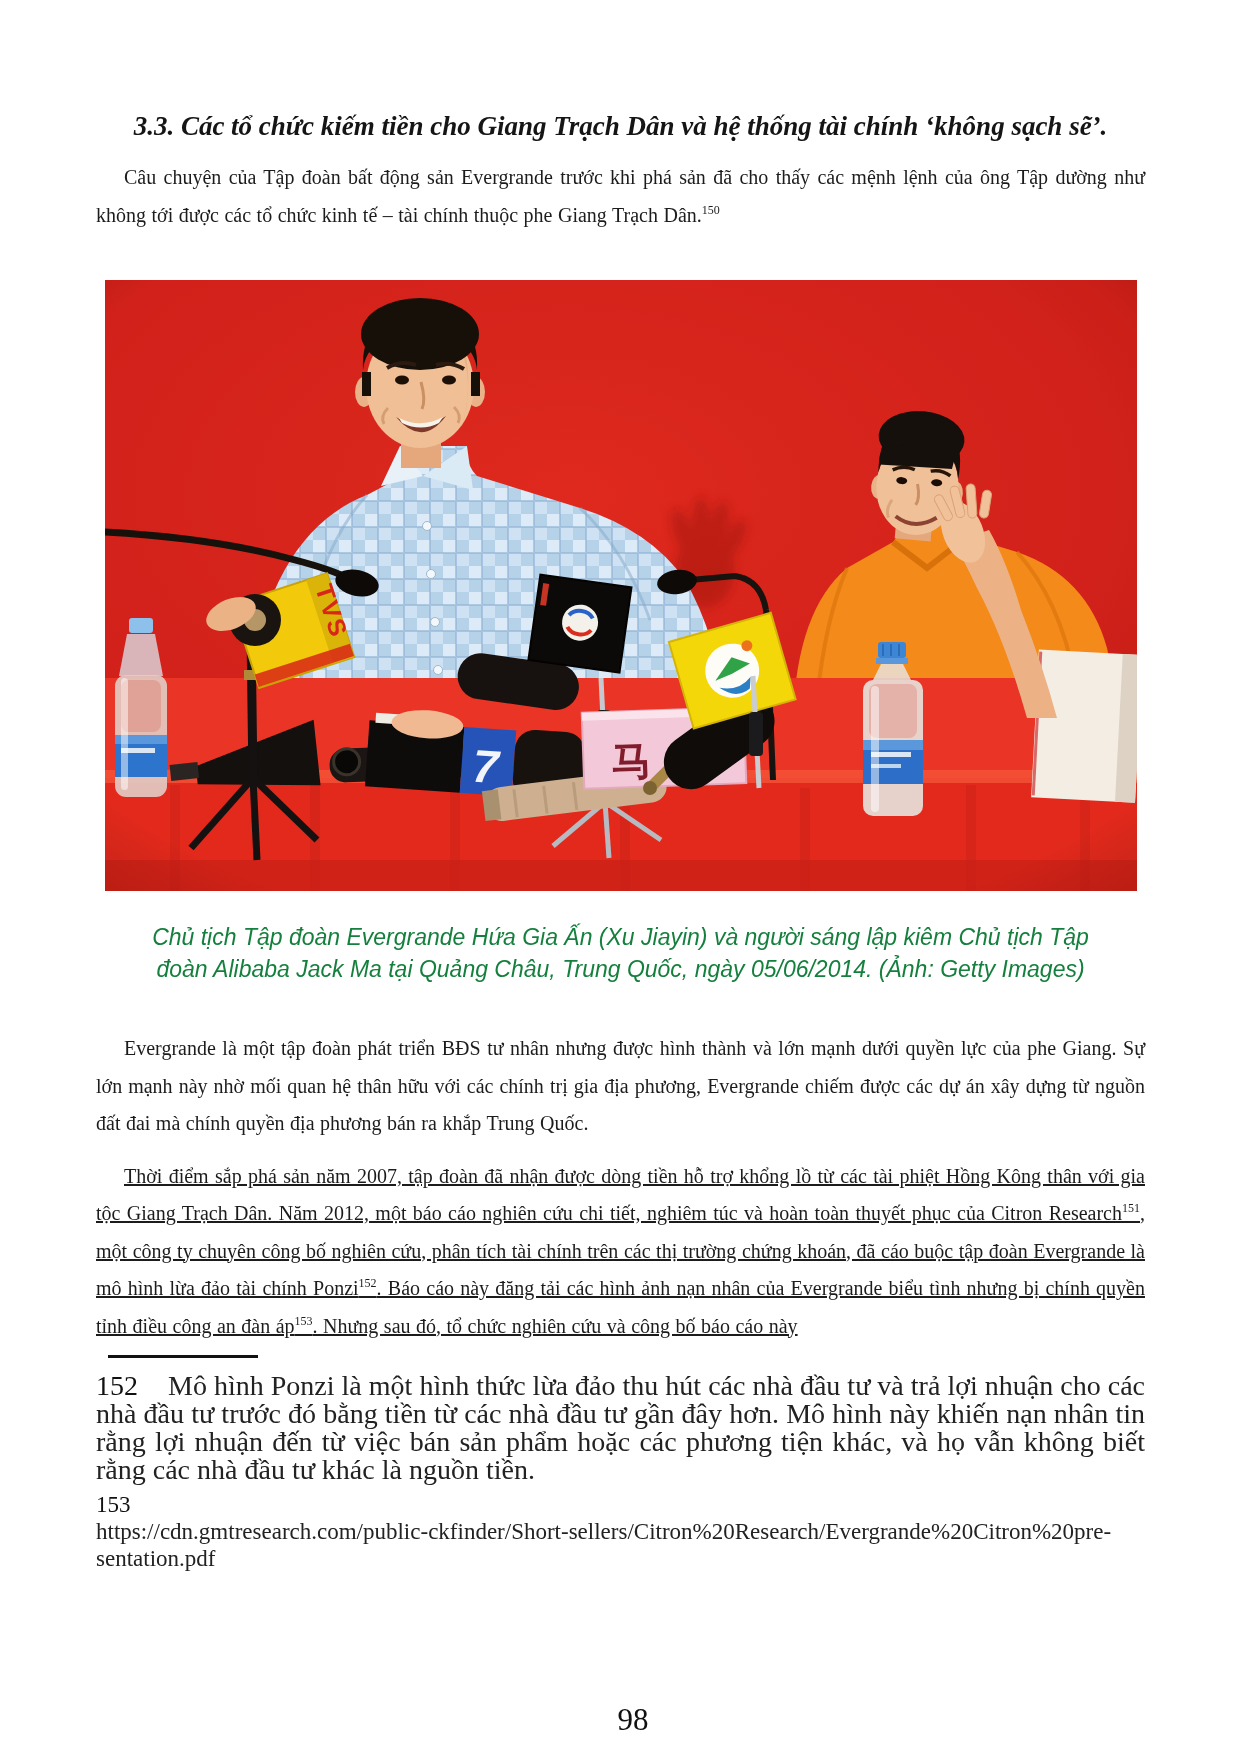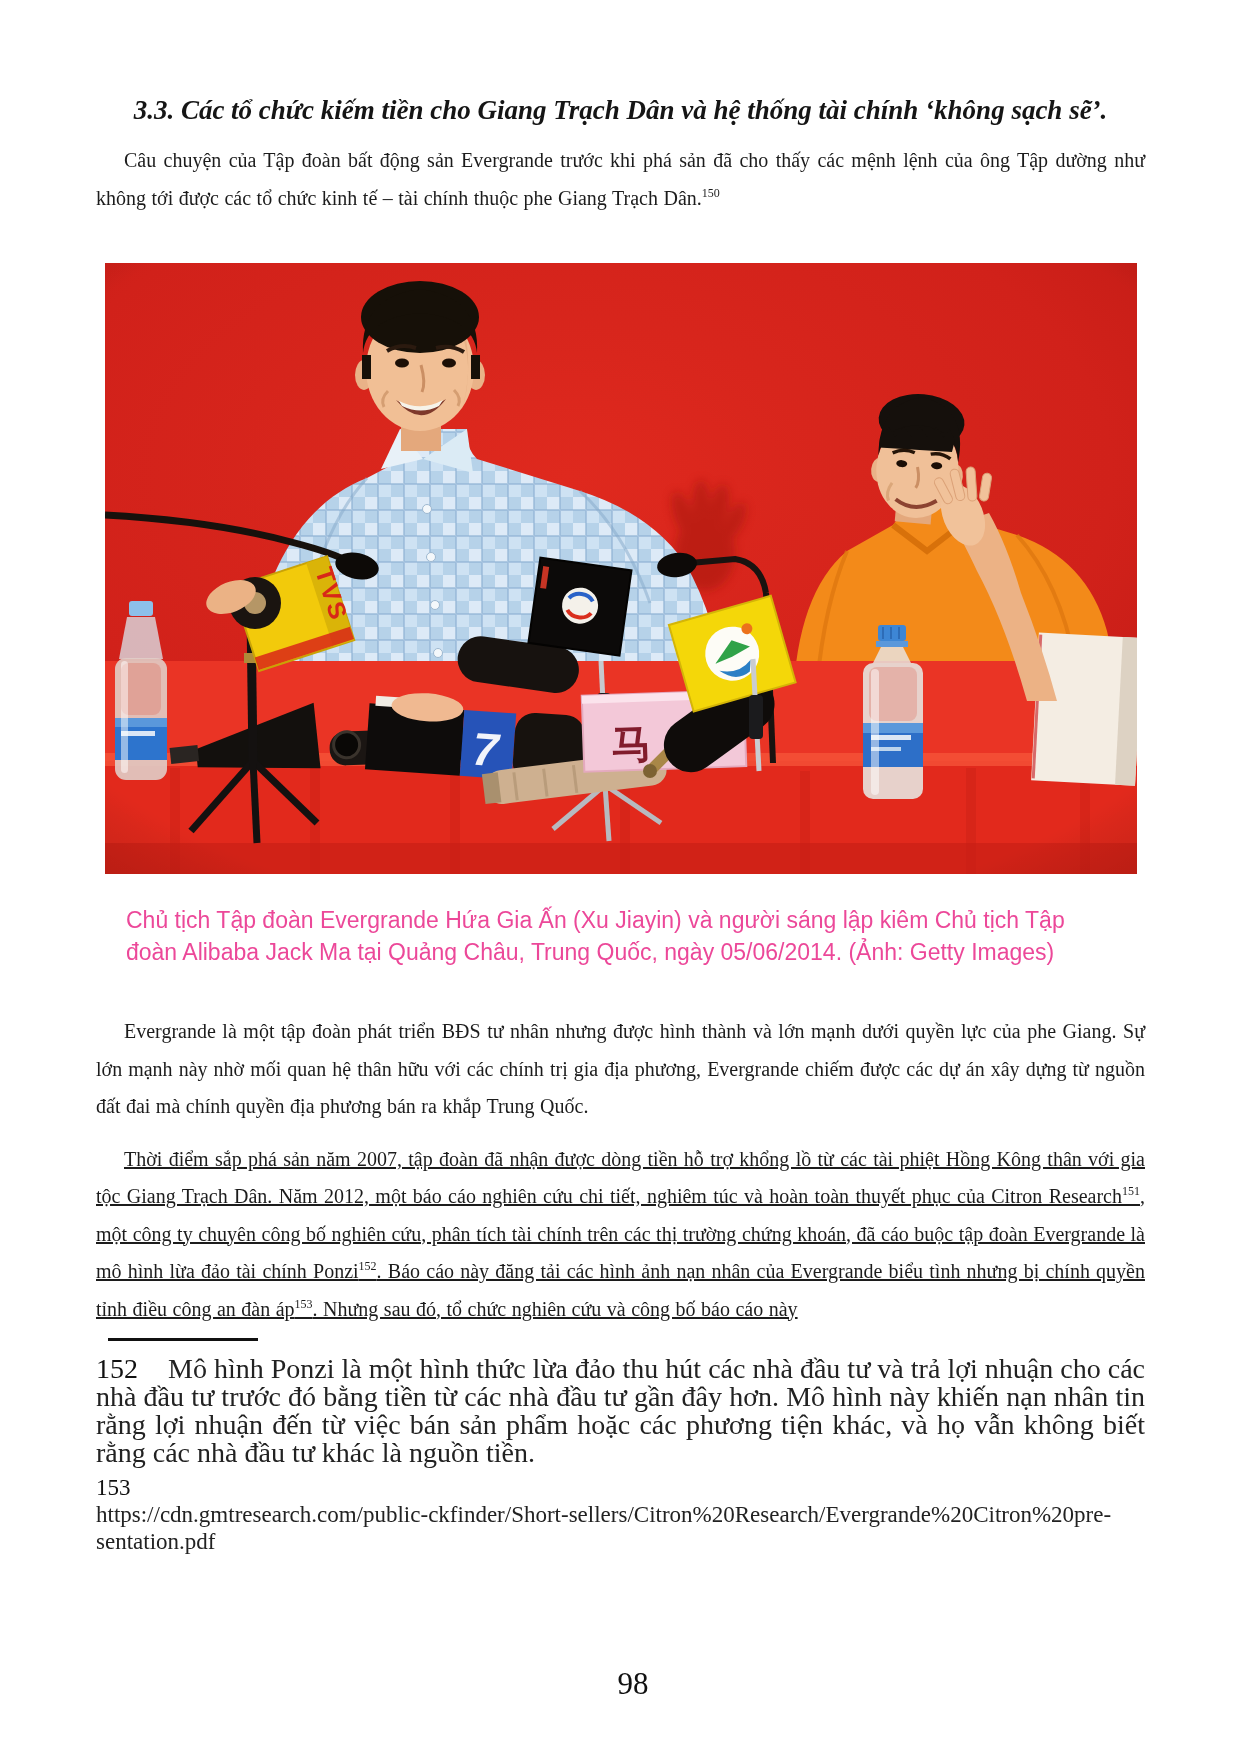--- a/index.html
+++ b/index.html
@@ -11,21 +11,21 @@
     font-family:"Liberation Serif","DejaVu Serif",serif;
     color:#1c1c1c;
     overflow:hidden;
   }
   .content{
     position:absolute;
     left:96px;top:0;
     width:1049px;
   }
   .heading{
-    margin:0;
+    margin:16px;
     padding-top:93px;
     text-align:center;
     font-size:27px;
     line-height:34px;
     font-style:italic;
     font-weight:bold;
     color:#151515;
   }
   .para{
     margin:0;
@@ -48,25 +48,26 @@
     margin-top:46px;
     margin-left:9px;
     width:1032px;height:611px;
     position:relative;
     overflow:hidden;
   }
   .photo-wrap svg{display:block;filter:blur(0.6px) saturate(1.04);}
   .caption{
     margin-top:30px;
     padding:0 30px;
-    text-align:left;
+    text-align:center;
     font-family:"Liberation Sans","DejaVu Sans",sans-serif;
+    font-style:italic;
     font-size:23px;
     line-height:32px;
-    color:#ec4899;
+    color:#15803d;
   }
   .footnotes{
     margin-top:10px;
     font-size:23px;
     line-height:27px;
     color:#222;
   }
   .fn-rule{
     width:150px;height:0;
     border:none;
@@ -81,21 +82,21 @@
   }
   .fn-line{white-space:nowrap;}
   .fn-cont{display:block;}
   .fn-small{
     font-size:28px;
     line-height:28px;
     text-align:justify;
   }
   .page-number{
     position:absolute;
-    left:633px;top:1666px;
+    left:633px;top:1702px;
     transform:translateX(-50%);
     font-size:31px;
     color:#111;
   }
 </style>
 </head>
 <body>
 
 <div class="page">
   <div class="content">

